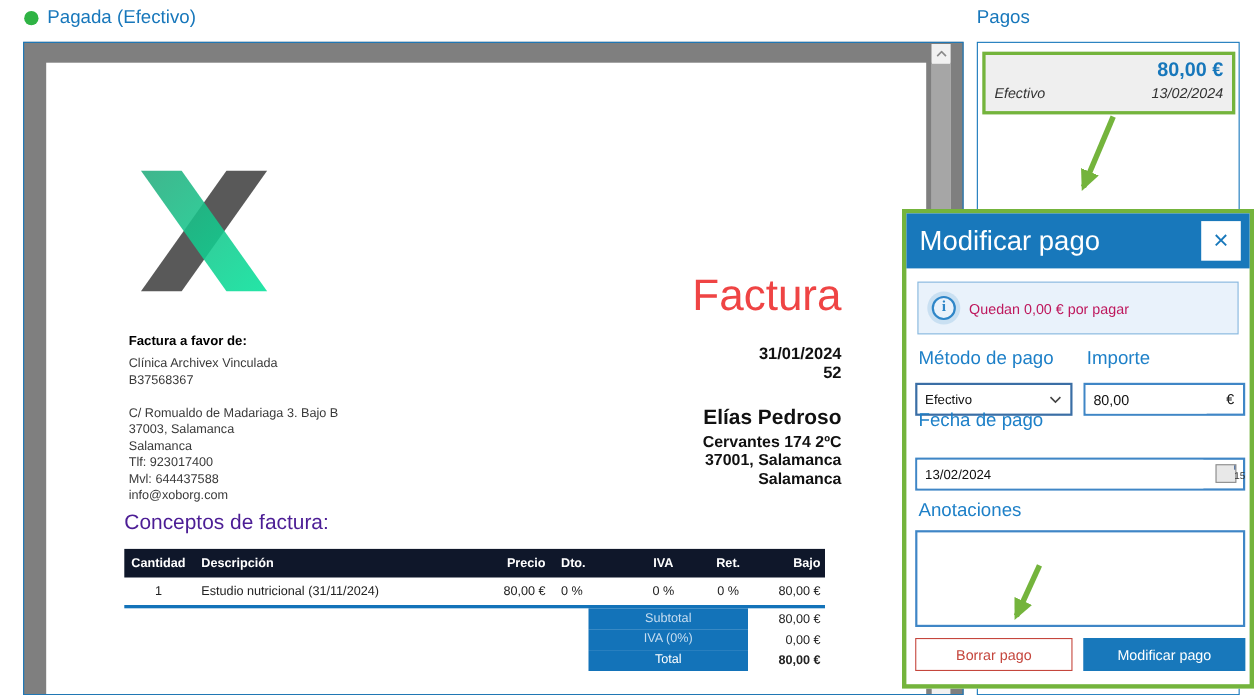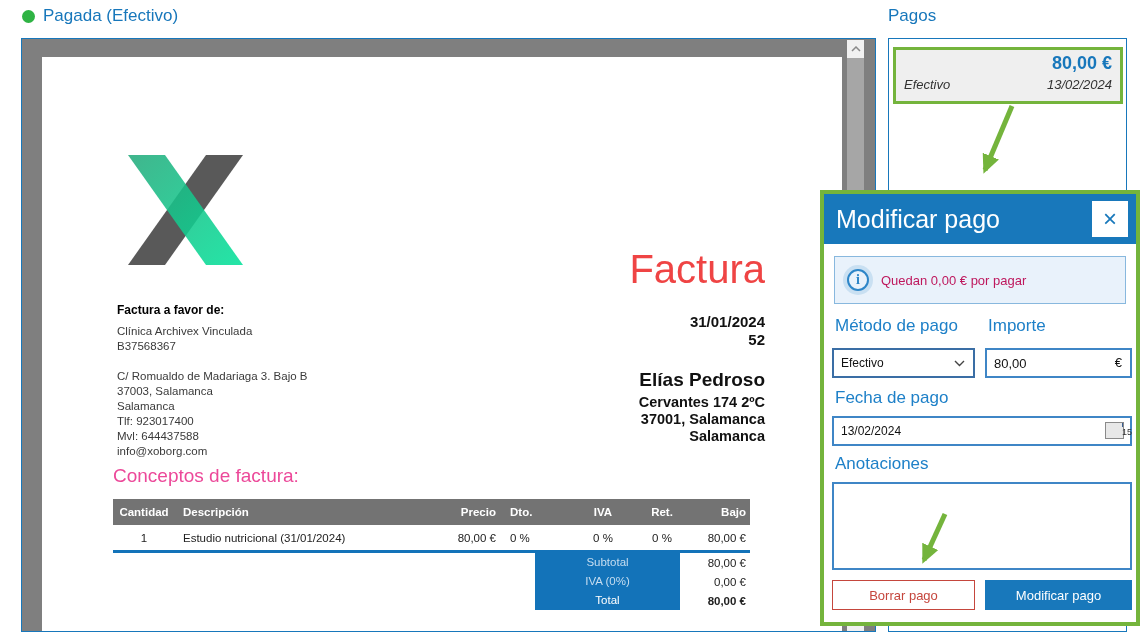--- a/index.html
+++ b/index.html
@@ -26,26 +26,26 @@
 
   
   .sender-block { position:absolute; left:75px; top:246px; font-size:11.5px; color:#3a3a3a; line-height:15px; }
   .sender-title { font-weight:bold; font-size:12px; color:#000; margin-bottom:6px; }
   .sender-gap { height:15px; }
   .inv-title { position:absolute; right:77px; top:190px; font-size:40px; color:#ef4444; }
   .inv-meta { position:absolute; right:77px; top:256px; text-align:right; font-weight:bold; font-size:15px; line-height:18px; color:#111; }
   .inv-client { position:absolute; right:77px; top:312px; text-align:right; color:#111; }
   .inv-client-name { font-weight:bold; font-size:19px; margin-bottom:3px; }
   .inv-client-line { font-weight:bold; font-size:14.5px; line-height:17px; }
-  .concepts-title { position:absolute; left:71px; top:408px; font-size:19px; color:#ec4899; }
+  .concepts-title { position:absolute; left:71px; top:408px; font-size:19px; color:#4c1d95; }
 
   
   .inv-table { position:absolute; left:71px; top:442px; width:637px; font-size:11.5px; }
   .t-row { display:flex; }
-  .t-head { background:#737373; color:#fff; font-weight:bold; height:26px; align-items:center; }
+  .t-head { background:#0f172a; color:#fff; font-weight:bold; height:26px; align-items:center; }
   .t-body { height:25px; align-items:center; color:#222; }
   .c0 { width:62px; text-align:center; }
   .c1 { width:245px; padding-left:8px; }
   .c2 { width:90px; text-align:right; padding-right:14px; }
   .c3 { width:62px; }
   .c4 { width:62px; text-align:center; }
   .c5 { width:56px; text-align:center; }
   .c6 { width:60px; text-align:right; padding-right:4px; }
   .t-sep { height:3px; background:#1373b9; }
   .tot-row { display:flex; height:19px; align-items:center; }
@@ -73,21 +73,21 @@
     display:flex; align-items:center; justify-content:center; color:#1878bb; font-size:24px; cursor:pointer; }
   .info-banner { position:absolute; left:10px; top:62px; width:292px; height:48px;
     border:1px solid #88b8de; background:#e9f2fb; display:flex; align-items:center; padding-left:12px; gap:12px; }
   .info-icon { width:22px; height:22px; border-radius:50%; border:2px solid #2e86c8; color:#2e86c8;
     font-size:14px; font-weight:bold; display:flex; align-items:center; justify-content:center;
     box-shadow:0 0 0 4px #c9e0f2; background:#e9f2fb; font-family:"Liberation Serif", serif; }
   .info-text { color:#be185d; font-size:13px; }
   .f-label { position:absolute; color:#1e80c8; font-size:17px; }
   .lbl-method { left:11px; top:122px; }
   .lbl-amount { left:164px; top:122px; }
-  .lbl-date { left:11px; top:194px; }
+  .lbl-date { left:11px; top:178px; }
   .lbl-notes { left:11px; top:260px; }
   .method-select { position:absolute; left:8px; top:154px; width:143px; height:30px;
     border:2px solid #3a6ea5; background:#fff; display:flex; align-items:center;
     padding:0 8px 0 7px; justify-content:space-between; font-size:12px; color:#111; cursor:pointer; }
   .amount-wrap { position:absolute; left:161px; top:154px; width:147px; height:30px; border:2px solid #3f86c6; background:#fff; }
   .amount-input { position:absolute; left:0; top:0; width:110px; height:26px; border:none; outline:none;
     font-size:13px; color:#111; padding-left:7px; font-family:"Liberation Sans", sans-serif; }
   .euro-suffix { position:absolute; right:8px; top:5px; font-size:13px; color:#111; }
   .date-wrap { position:absolute; left:8px; top:222px; width:300px; height:30px; border:2px solid #3f86c6; background:#fff; }
   .date-input { position:absolute; left:0; top:0; width:260px; height:26px; border:none; outline:none;
@@ -166,21 +166,21 @@
           <div class="c0">Cantidad</div>
           <div class="c1">Descripción</div>
           <div class="c2">Precio</div>
           <div class="c3">Dto.</div>
           <div class="c4">IVA</div>
           <div class="c5">Ret.</div>
           <div class="c6">Bajo</div>
         </div>
         <div class="t-row t-body">
           <div class="c0">1</div>
-          <div class="c1">Estudio nutricional (31/01/2024)</div>
+          <div class="c1">Estudio nutricional (31/11/2024)</div>
           <div class="c2">80,00 €</div>
           <div class="c3">0 %</div>
           <div class="c4">0 %</div>
           <div class="c5">0 %</div>
           <div class="c6">80,00 €</div>
         </div>
         <div class="t-sep"></div>
         <div class="tot-row">
           <div class="tot-spacer"></div>
           <div class="tot-label">Subtotal</div>

